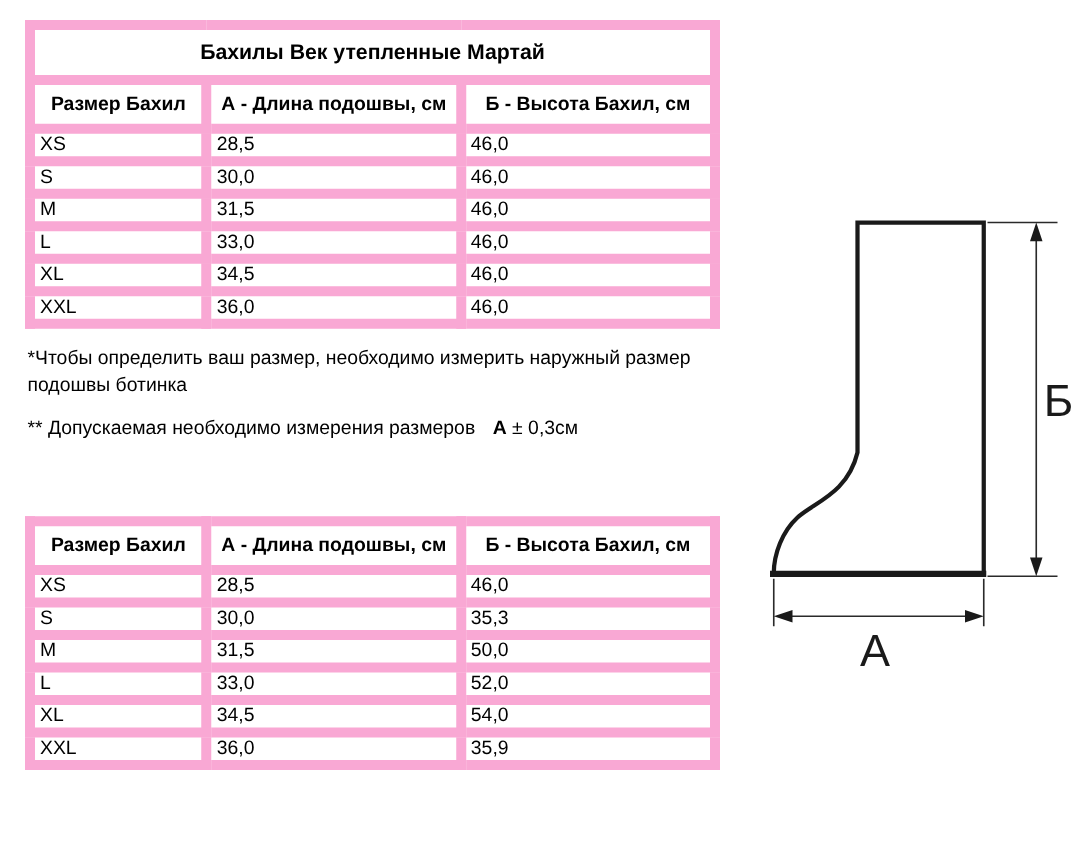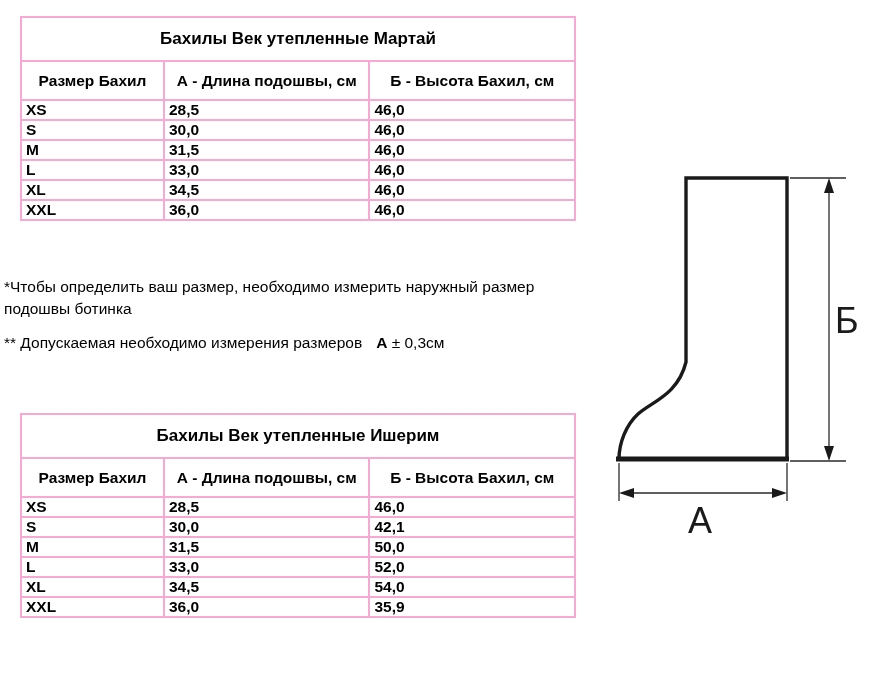--- a/index.html
+++ b/index.html
@@ -16,43 +16,43 @@
   .size-table { position: absolute; left: 20px; width: 556px; }
   #table1 { top: 16px; }
   #table2 { top: 413px; }
 
   table {
     width: 100%;
     border-collapse: collapse;
     table-layout: fixed;
   }
   th, td {
-    border: 2px solid #f9a8d4;
+    border: 8px solid #f9a8d4;
     vertical-align: middle;
     padding: 0 4px;
   }
   th.title-cell {
     height: 44px;
     font-size: 17px;
     font-weight: bold;
   }
   tr.col-headers th {
     height: 39px;
     font-size: 15.5px;
     font-weight: bold;
   }
   tbody td {
     height: 19px;
     font-size: 15.5px;
-    font-weight: bold;
+    font-weight: normal;
   }
 
   #notes {
     position: absolute;
-    left: 4px; top: 276px;
+    left: 22px; top: 276px;
     width: 562px;
     font-size: 15.5px;
     line-height: 22px;
   }
   #notes p { margin: 0 0 12px 0; }
   #notes p.tol { margin-bottom: 11px; }
   .gap { display: inline-block; width: 14px; }
 
   #diagram {
     position: absolute;
@@ -130,39 +130,36 @@
   </div>
 
   <section class="size-table" id="table2">
     <table>
       <colgroup>
         <col style="width:25.8%">
           <col style="width:37.1%">
           <col style="width:37.1%">
       </colgroup>
       <thead>
-        <tr>
-          <th colspan="3" class="title-cell">Бахилы Век утепленные Ишерим</th>
-        </tr>
         <tr class="col-headers">
           <th>Размер Бахил</th>
           <th>А - Длина подошвы, см</th>
           <th>Б - Высота Бахил, см</th>
         </tr>
       </thead>
       <tbody>
           <tr>
             <td>XS</td>
             <td>28,5</td>
             <td>46,0</td>
           </tr>
           <tr>
             <td>S</td>
             <td>30,0</td>
-            <td>42,1</td>
+            <td>35,3</td>
           </tr>
           <tr>
             <td>M</td>
             <td>31,5</td>
             <td>50,0</td>
           </tr>
           <tr>
             <td>L</td>
             <td>33,0</td>
             <td>52,0</td>

